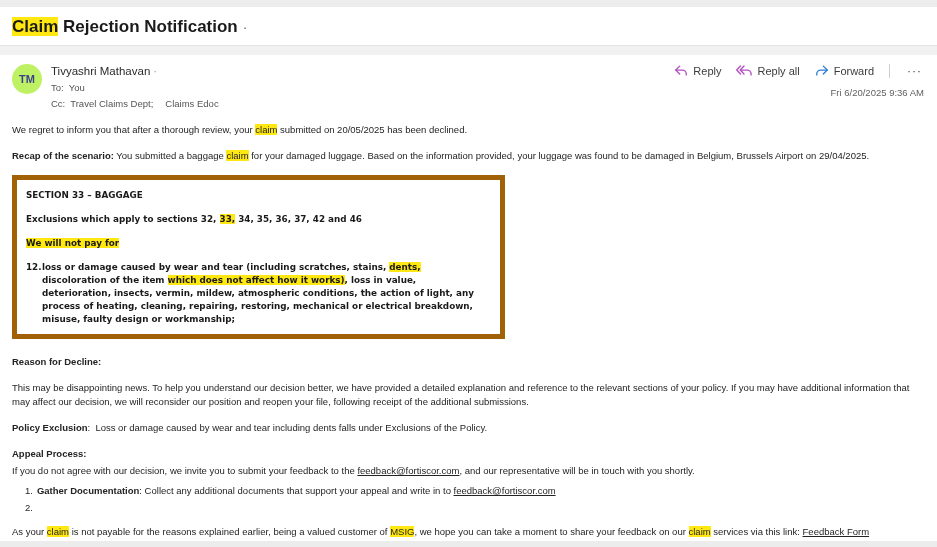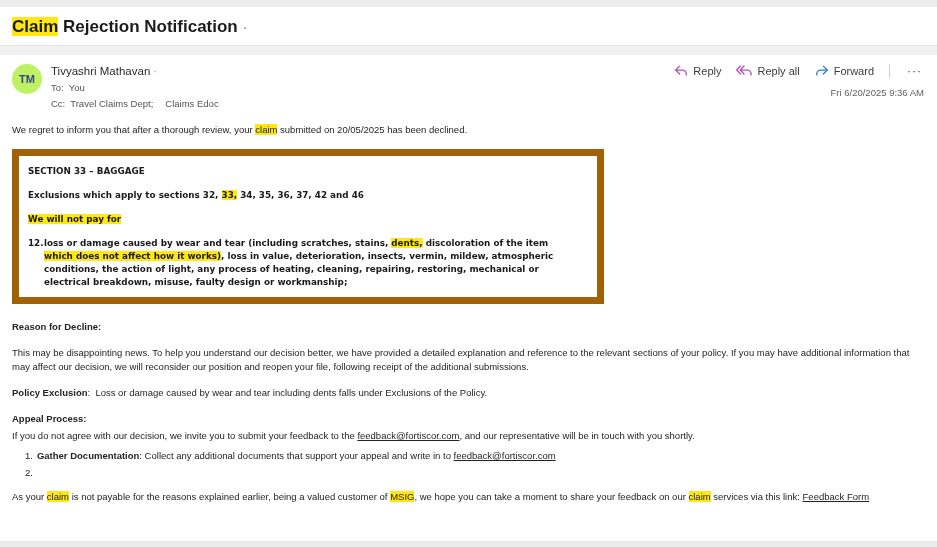--- a/index.html
+++ b/index.html
@@ -40,22 +40,22 @@
   .action-divider { width: 1px; height: 14px; background: #cfcfcf; }
   .more-btn { font-size: 12px; letter-spacing: 1px; color: #444; cursor: pointer; padding: 0 2px; }
   .date-line { text-align: right; font-size: 9.5px; color: #616161; margin-top: 9px; }
 
   .email-body { padding: 12px 14px 0 12px; font-size: 9.5px; line-height: 14px; }
   .para { margin-bottom: 12px; white-space: pre-wrap; max-width: 905px; }
   .bold { font-weight: 700; }
   .lnk { text-decoration: underline; color: #242424; cursor: pointer; }
 
   .policy-box {
-    border: 7px solid #a16207;
-    width: 592px;
+    border: 5px solid #a16207;
+    width: 493px;
     padding: 9px 23px 6px 9px;
     font-family: "DejaVu Sans", sans-serif;
     font-weight: 700;
     font-size: 8.8px;
     line-height: 13px;
     color: #1a1a1a;
     margin: 2px 0 16px 0;
   }
   .policy-box .box-row { margin-bottom: 11px; white-space: pre-wrap; }
   .box-item { display: flex; margin-bottom: 2px; }
@@ -129,20 +129,21 @@
     </div>
     <div class="date-line">Fri 6/20/2025 9:36 AM</div>
   </div>
 </div>
 
 <div class="email-body">
 
 
   <p class="para"><span>We regret to inform you that after a thorough review, your </span><span class="hl">claim</span><span> submitted on 20/05/2025 has been declined.</span></p>
 
+  <p class="para"><span class="bold">Recap of the scenario:</span><span> You submitted a baggage </span><span class="hl">claim</span><span> for your damaged luggage. Based on the information provided, your luggage was found to be damaged in Belgium, Brussels Airport on 29/04/2025.</span></p>
 
   <div class="policy-box">
     <div class="box-row">SECTION 33 – BAGGAGE</div>
     <div class="box-row"><span>Exclusions which apply to sections 32, </span><span class="hl">33,</span><span> 34, 35, 36, 37, 42 and 46</span></div>
     <div class="box-row"><span class="hl">We will not pay for</span></div>
     <div class="box-item">
       <span class="item-num">12.</span>
       <span class="item-text"><span>loss or damage caused by wear and tear (including scratches, stains, </span><span class="hl">dents,</span><span> discoloration of the item </span><span class="hl">which does not affect how it works)</span><span>, loss in value, deterioration, insects, vermin, mildew, atmospheric conditions, the action of light, any process of heating, cleaning, repairing, restoring, mechanical or electrical breakdown, misuse, faulty design or workmanship;</span></span>
     </div>
   </div>

